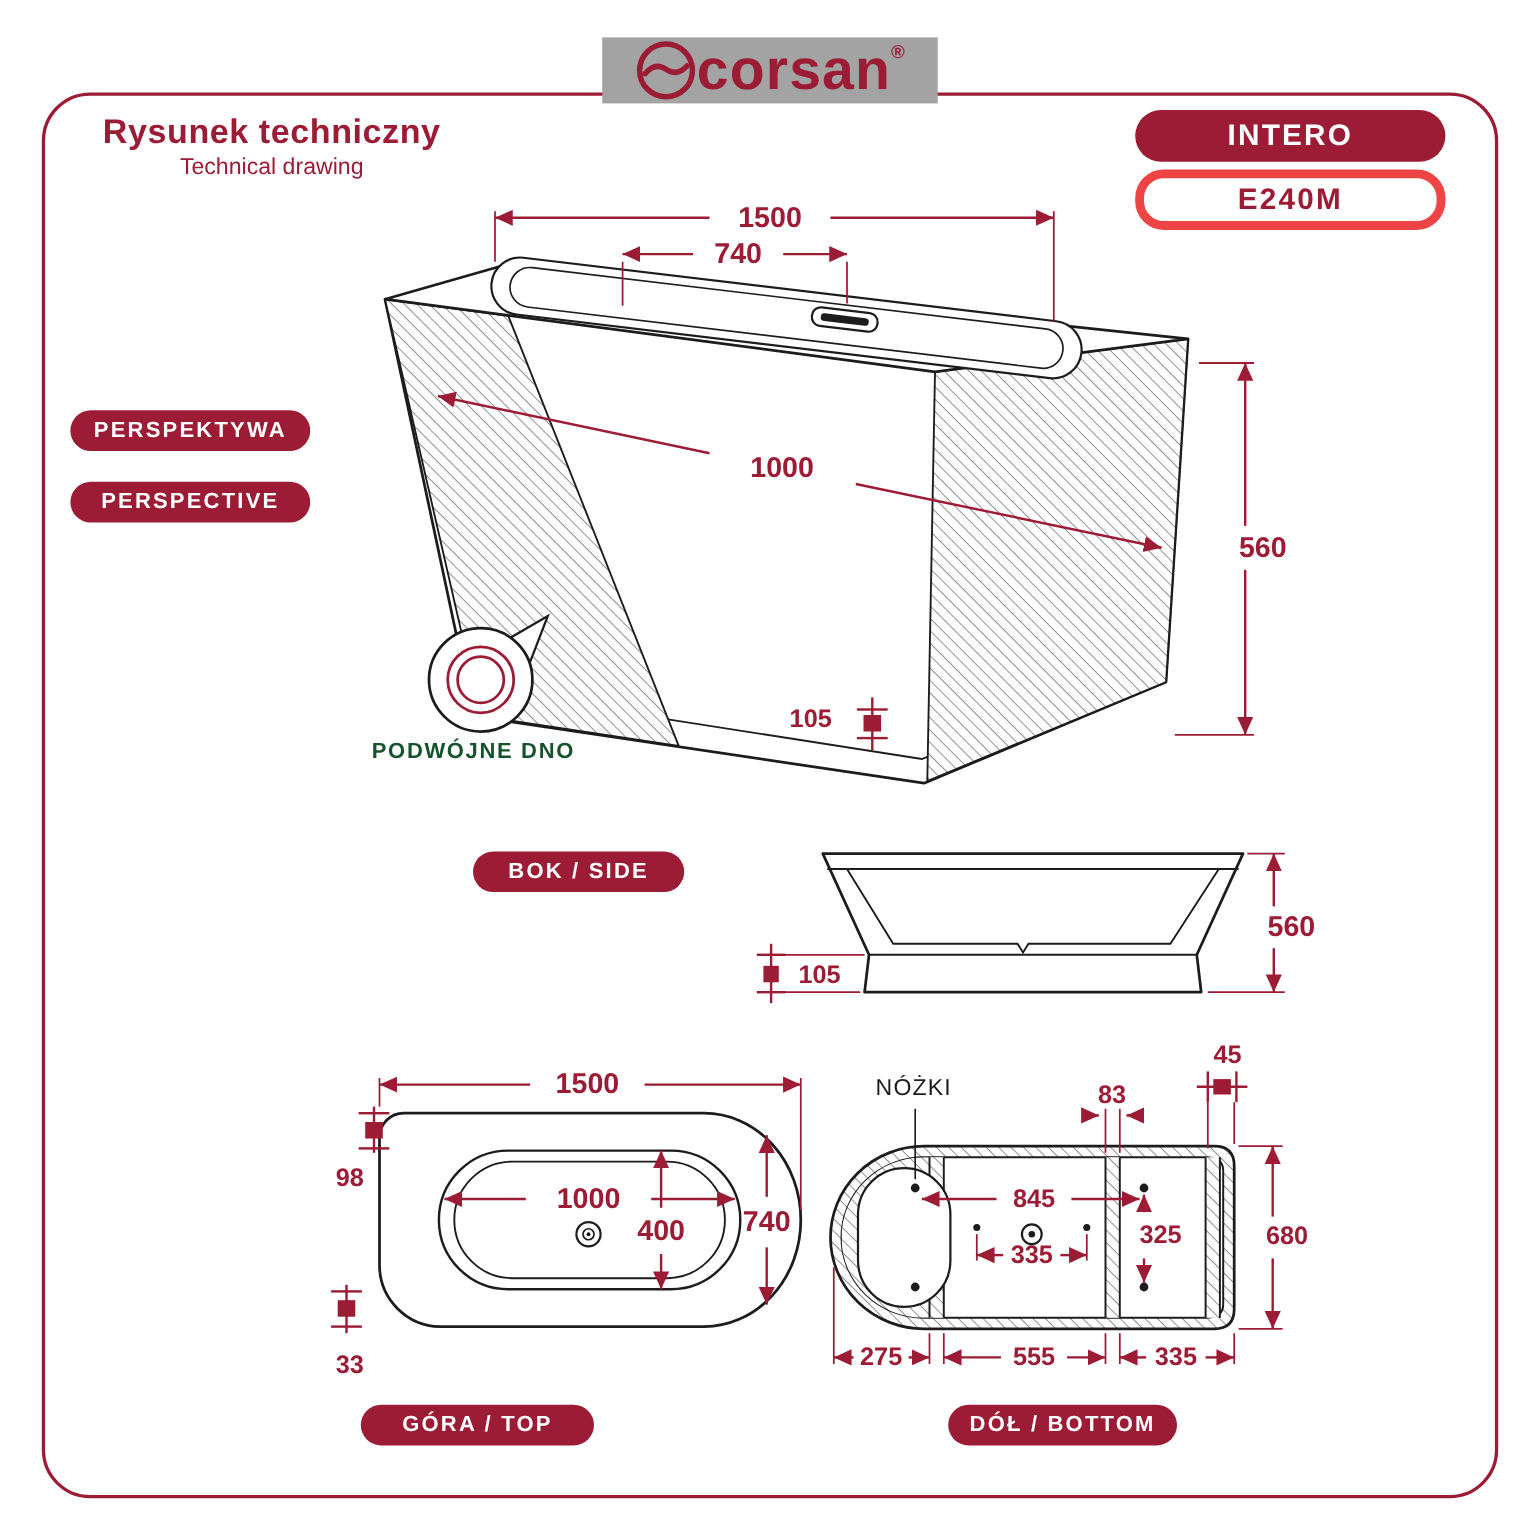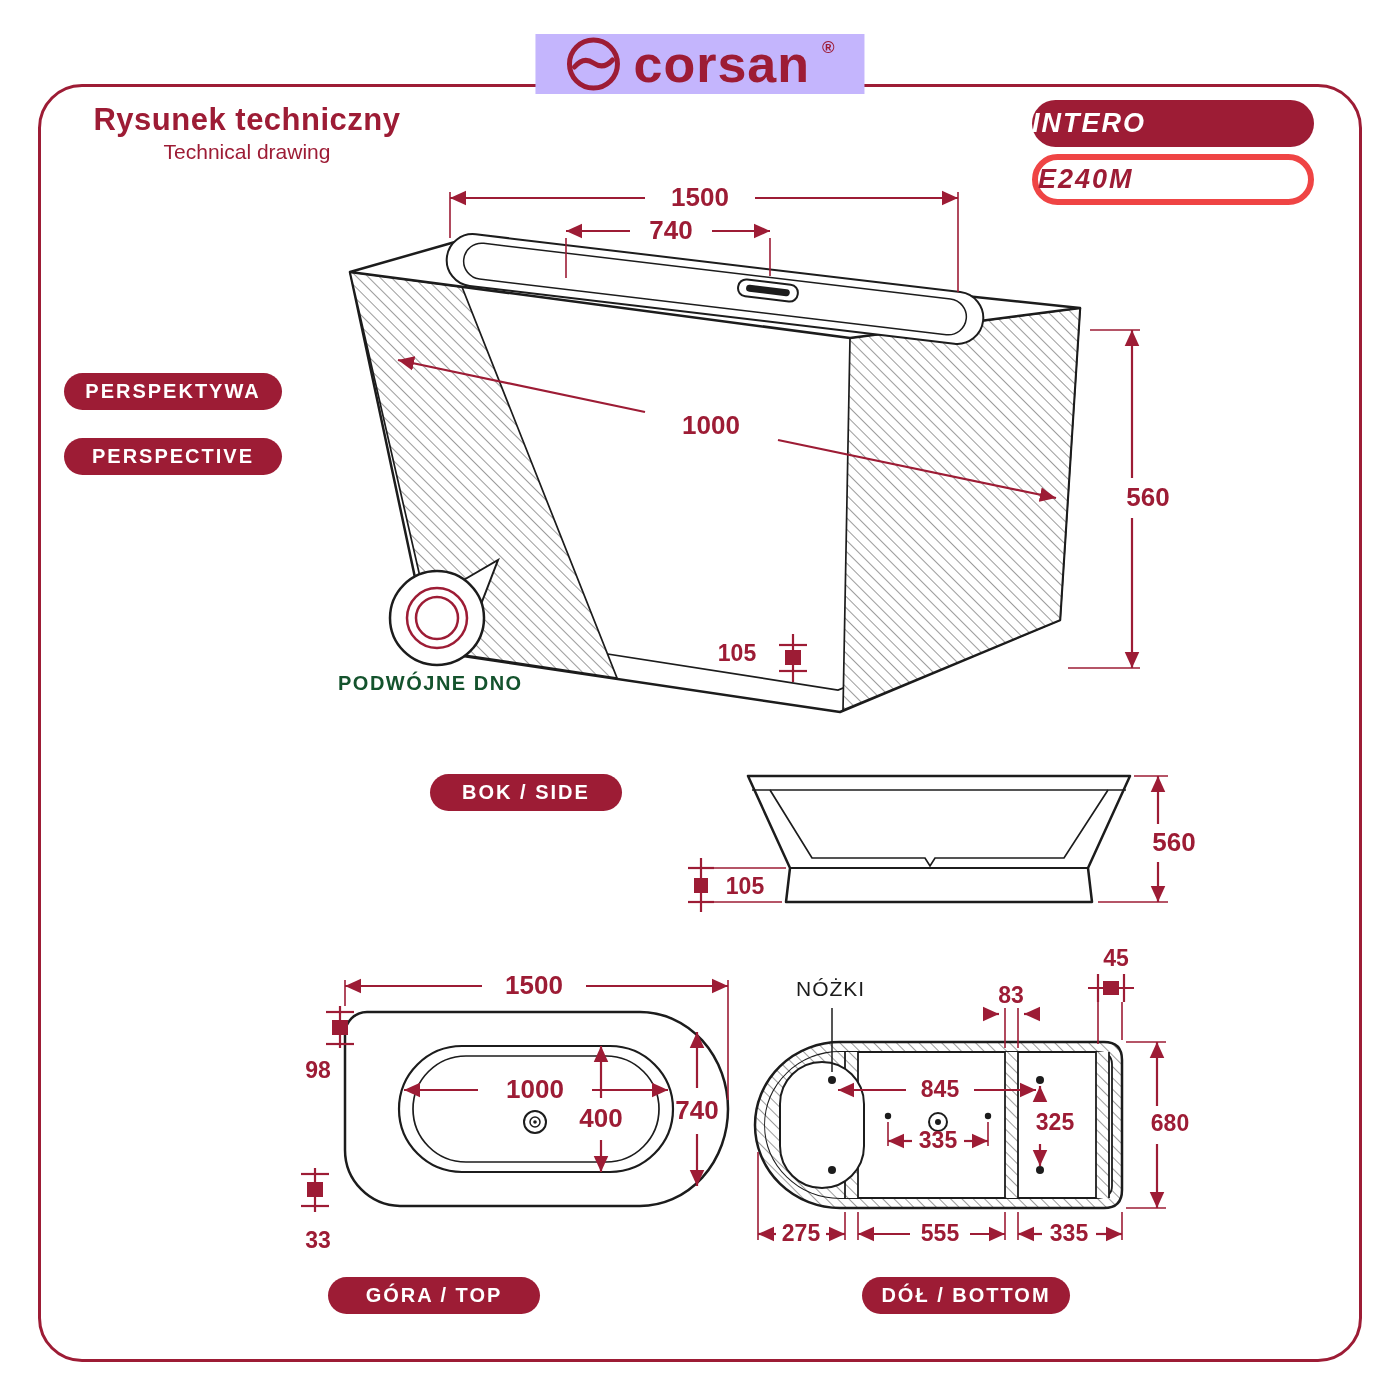--- a/index.html
+++ b/index.html
@@ -3,33 +3,33 @@
 <meta charset="utf-8">
 <style>
   * { margin:0; padding:0; box-sizing:border-box; }
   html,body { width:1400px; height:1400px; background:#ffffff; }
   body { position:relative; overflow:hidden; font-family:"Liberation Sans", sans-serif; }
 
   .frame { position:absolute; left:38px; top:84px; right:38px; bottom:38px;
            border:3px solid #9d1c35; border-radius:44px; z-index:1; }
 
   .logo { position:absolute; top:34px; left:50%; transform:translateX(-50%);
-          background:#c4b5fd; padding:2px 30px; display:flex; align-items:center; gap:12px; z-index:6; }
+          background:#a3a3a3; padding:2px 30px; display:flex; align-items:center; z-index:6; }
   .logo-text { font-size:52px; font-weight:bold; color:#9d1c35; letter-spacing:1px; line-height:1; }
   .logo-reg  { font-size:17px; font-weight:bold; color:#9d1c35; position:relative; top:-16px; }
 
   .title-block { position:absolute; left:60px; top:102px; width:374px; text-align:center;
                  color:#9d1c35; z-index:5; }
   .title-pl { font-size:31px; font-weight:bold; letter-spacing:.5px; }
   .title-en { font-size:21px; font-weight:500; margin-top:2px; }
 
-  .model { position:absolute; left:1032px; top:100px; width:282px; text-align:left; z-index:5;font-style:italic; }
+  .model { position:absolute; left:1032px; top:100px; width:282px; text-align:center; z-index:5; }
   .model-name { background:#9d1c35; color:#fff; font-size:27px; font-weight:bold; letter-spacing:2px;
                 border-radius:26px; padding:8px 0; }
-  .model-code { background:#fff; color:#9d1c35; border:6px solid #ef4444; font-size:27px; font-weight:bold;
+  .model-code { background:#fff; color:#9d1c35; border:8px solid #ef4444; font-size:27px; font-weight:bold;
                 letter-spacing:2px; border-radius:26px; padding:4px 0; margin-top:7px; }
 
   .pill { position:absolute; background:#9d1c35; color:#fff; font-weight:bold; text-align:center;
           border-radius:19px; font-size:20px; letter-spacing:2px; height:37px; line-height:37px; z-index:4; }
   .note { position:absolute; color:#14532d; font-weight:bold; letter-spacing:1.5px; font-size:20px; z-index:4; }
   .note-black { position:absolute; color:#1c1c1c; font-weight:500; letter-spacing:1px; font-size:21px; z-index:4; }
 
   svg.scene { position:absolute; left:0; top:0; z-index:2; }
   .outline { fill:#fff; stroke:#1c1c1c; stroke-width:2.5; stroke-linejoin:round; }
   .thin    { fill:none; stroke:#1c1c1c; stroke-width:1.7; }

